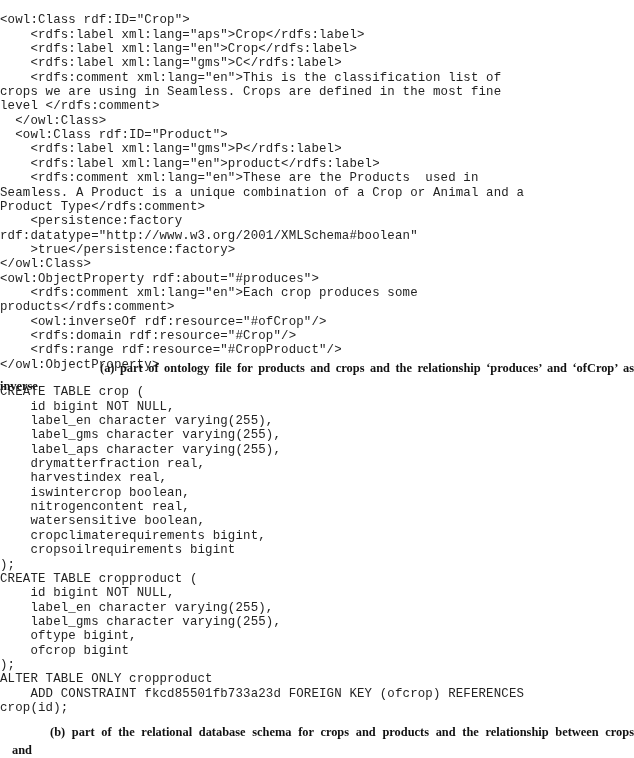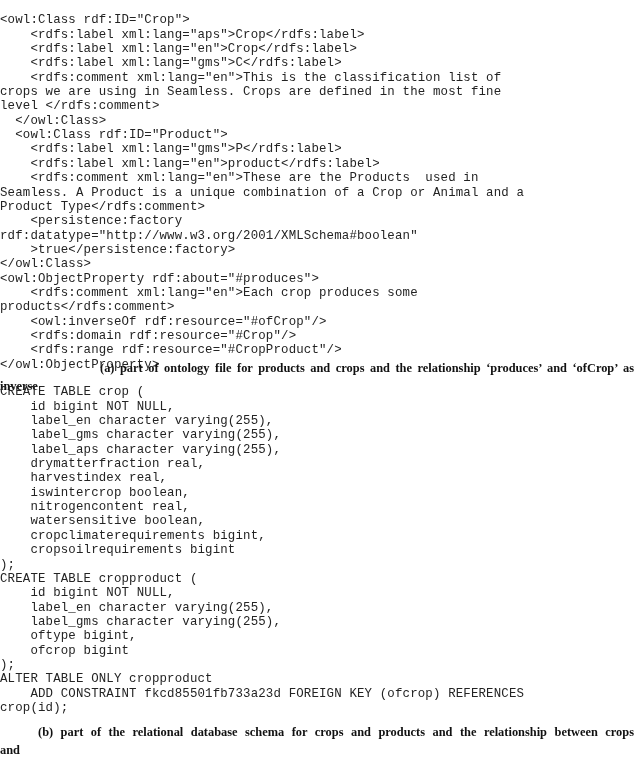--- a/index.html
+++ b/index.html
@@ -69,20 +69,21 @@
 
   #caption-b {
     top: 724px;
     text-indent: 38px;
   }
 
   
   #caption-a .justify-line,
   #caption-b .justify-line {
     display: block;
+    padding-left: 12px;
   }
 </style>
 </head>
 <body>
 
 <div class="page">
 
   <pre class="code-block" id="ontology-listing"><span class="code-line">&lt;owl:Class rdf:ID="Crop"&gt;</span><span class="code-line">    &lt;rdfs:label xml:lang="aps"&gt;Crop&lt;/rdfs:label&gt;</span><span class="code-line">    &lt;rdfs:label xml:lang="en"&gt;Crop&lt;/rdfs:label&gt;</span><span class="code-line">    &lt;rdfs:label xml:lang="gms"&gt;C&lt;/rdfs:label&gt;</span><span class="code-line">    &lt;rdfs:comment xml:lang="en"&gt;This is the classification list of</span><span class="code-line">crops we are using in Seamless. Crops are defined in the most fine</span><span class="code-line">level &lt;/rdfs:comment&gt;</span><span class="code-line">  &lt;/owl:Class&gt;</span><span class="code-line">  &lt;owl:Class rdf:ID="Product"&gt;</span><span class="code-line">    &lt;rdfs:label xml:lang="gms"&gt;P&lt;/rdfs:label&gt;</span><span class="code-line">    &lt;rdfs:label xml:lang="en"&gt;product&lt;/rdfs:label&gt;</span><span class="code-line">    &lt;rdfs:comment xml:lang="en"&gt;These are the Products  used in</span><span class="code-line">Seamless. A Product is a unique combination of a Crop or Animal and a</span><span class="code-line">Product Type&lt;/rdfs:comment&gt;</span><span class="code-line">    &lt;persistence:factory</span><span class="code-line">rdf:datatype="http://www.w3.org/2001/XMLSchema#boolean"</span><span class="code-line">    &gt;true&lt;/persistence:factory&gt;</span><span class="code-line">&lt;/owl:Class&gt;</span><span class="code-line">&lt;owl:ObjectProperty rdf:about="#produces"&gt;</span><span class="code-line">    &lt;rdfs:comment xml:lang="en"&gt;Each crop produces some</span><span class="code-line">products&lt;/rdfs:comment&gt;</span><span class="code-line">    &lt;owl:inverseOf rdf:resource="#ofCrop"/&gt;</span><span class="code-line">    &lt;rdfs:domain rdf:resource="#Crop"/&gt;</span><span class="code-line">    &lt;rdfs:range rdf:resource="#CropProduct"/&gt;</span><span class="code-line">&lt;/owl:ObjectProperty&gt;</span></pre>
 
   <div class="caption" id="caption-a">

